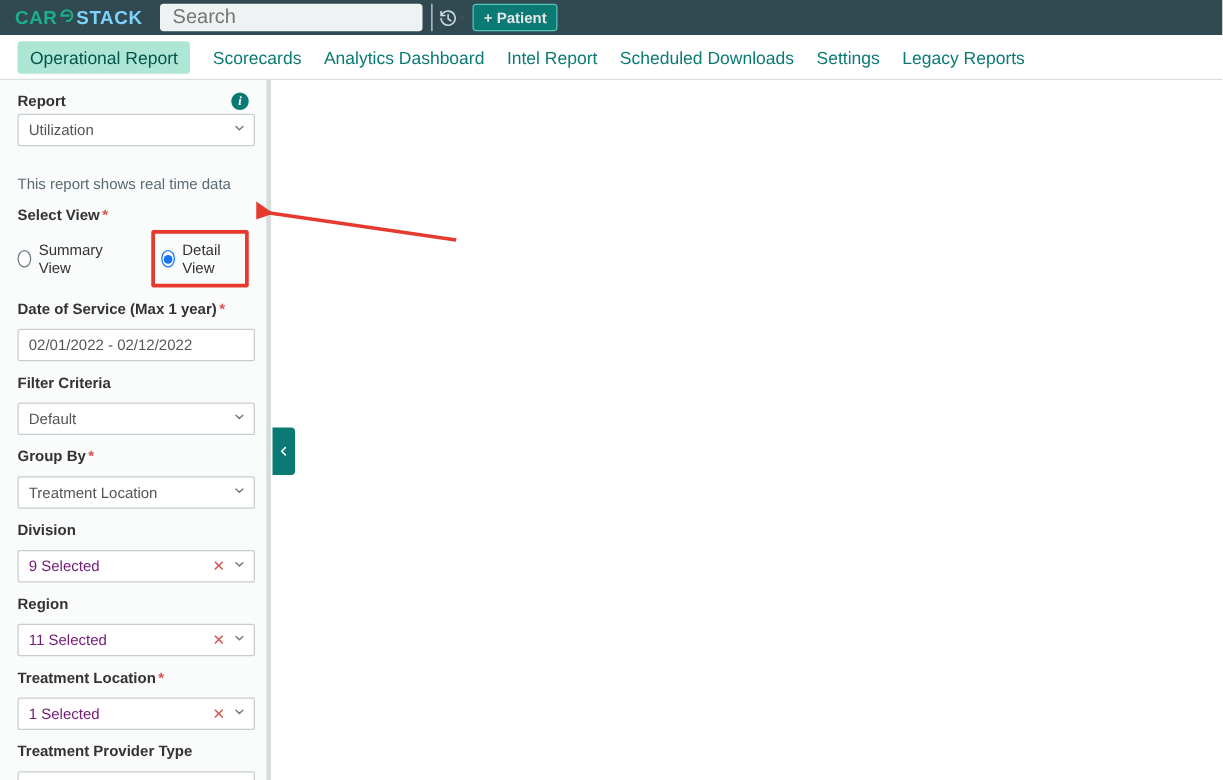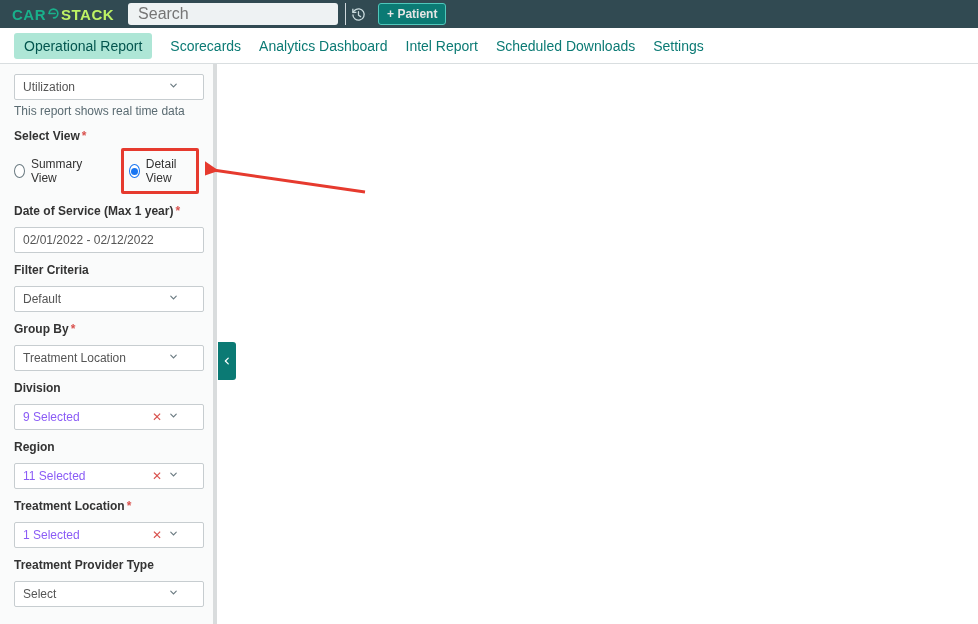--- a/index.html
+++ b/index.html
@@ -17,21 +17,21 @@
   .topbar {
     background: #314a52;
     height: 28px;
     display: flex;
     align-items: center;
     padding: 0 12px;
     gap: 8px;
   }
   .brand { display:flex; align-items:center; font-weight:700; font-size:15px; letter-spacing:0.5px; }
   .brand .care { color:#19b08b; }
-  .brand .stack { color:#bef264; }
+  .brand .stack { color:#7dd3fc; }
   .brand-icon { color:#19b08b; font-size:15px; margin:0 1px; line-height:1; }
   .searchwrap {
     display:flex; align-items:center;
     background:#eef2f3;
     border-radius:3px;
     height:22px;
     width:210px;
     margin-left:6px;
   }
   .searchwrap svg { margin:0 5px; }
@@ -124,31 +124,31 @@
     font-family: serif;
     cursor:pointer;
   }
   .selectbox, .textfield {
     border:1px solid #c7cdd0;
     border-radius:2px;
     height:26px;
     width:190px;
     background:#fff;
     display:flex; align-items:center;
-    padding:0 24px 0 8px;
+    padding:0 6px 0 8px;
     font-size:12px;
     color:#555;
     justify-content:space-between;
     cursor:pointer;
   }
   .selectbox .chev { color:#6b7b82; }
-  .selectbox .val.teal { color:#8b5cf6; }
+  .selectbox .val.teal { color:#701a75; }
   .selectbox .acts { display:flex; align-items:center; gap:6px; }
   .selectbox .clr { color:#d9534f; font-size:12px; cursor:pointer; }
-  .hint { font-size:12px; color:#5a6b72; margin:4px 0 10px 0; }
+  .hint { font-size:12px; color:#5a6b72; margin:23px 0 10px 0; }
   
   .radiorow { display:flex; align-items:center; gap:30px; margin-top:5px; }
   .radio-item { display:flex; align-items:center; gap:6px; font-size:12px; color:#333; cursor:pointer; }
   .radio {
     width:14px; height:14px;
     border:1.5px solid #6b7b82;
     border-radius:50%;
     display:flex; align-items:center; justify-content:center;
     background:#fff;
   }
@@ -213,25 +213,30 @@
   </button>
 </div>
 
 <div class="tabbar">
   <a class="active">Operational Report</a>
   <a>Scorecards</a>
   <a>Analytics Dashboard</a>
   <a>Intel Report</a>
   <a>Scheduled Downloads</a>
   <a>Settings</a>
+  <a>Legacy Reports</a>
 </div>
 
 <div class="content">
   <aside class="sidebar">
 
+    <div class="frow labelrow">
+      <span class="flabel">Report</span>
+      <span class="info-icon">i</span>
+    </div>
     <div class="selectbox">
       <span class="val">Utilization</span>
       <span class="chev">
         <svg width="11" height="11" viewBox="0 0 24 24">
             <path d="M6 9l6 6 6-6" stroke="#6b7b82" stroke-width="2.5" fill="none" stroke-linecap="round"></path>
           </svg>
       </span>
     </div>
     <div class="hint">This report shows real time data</div>
 

